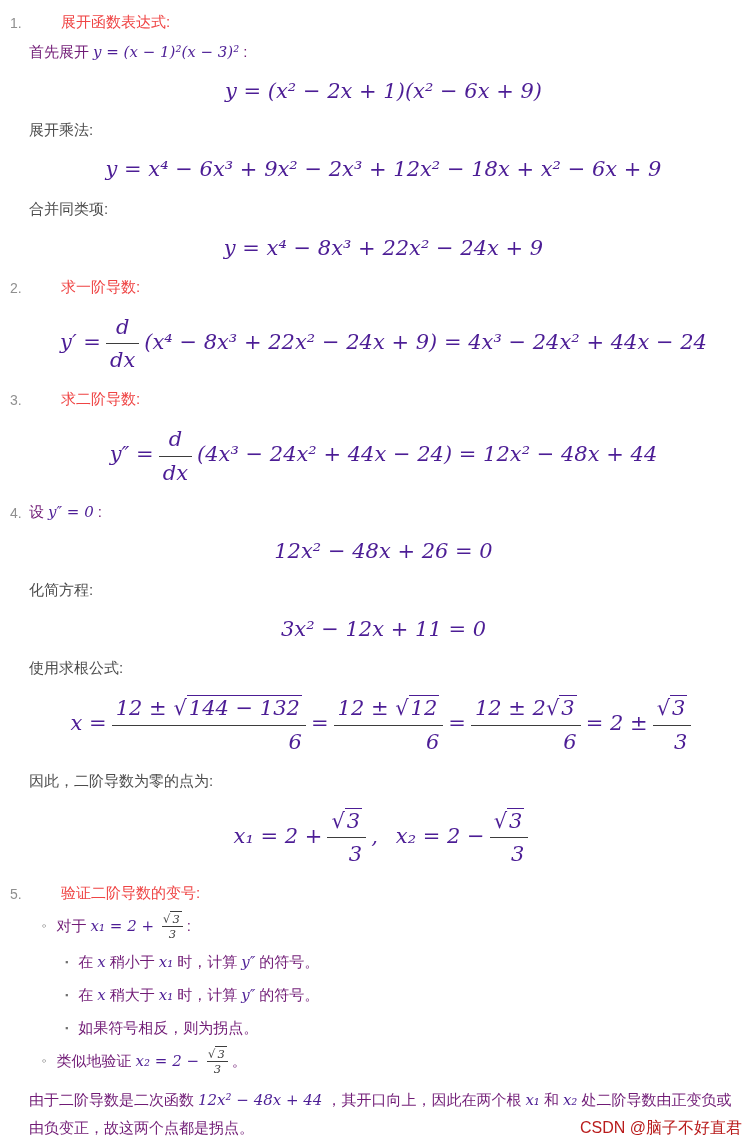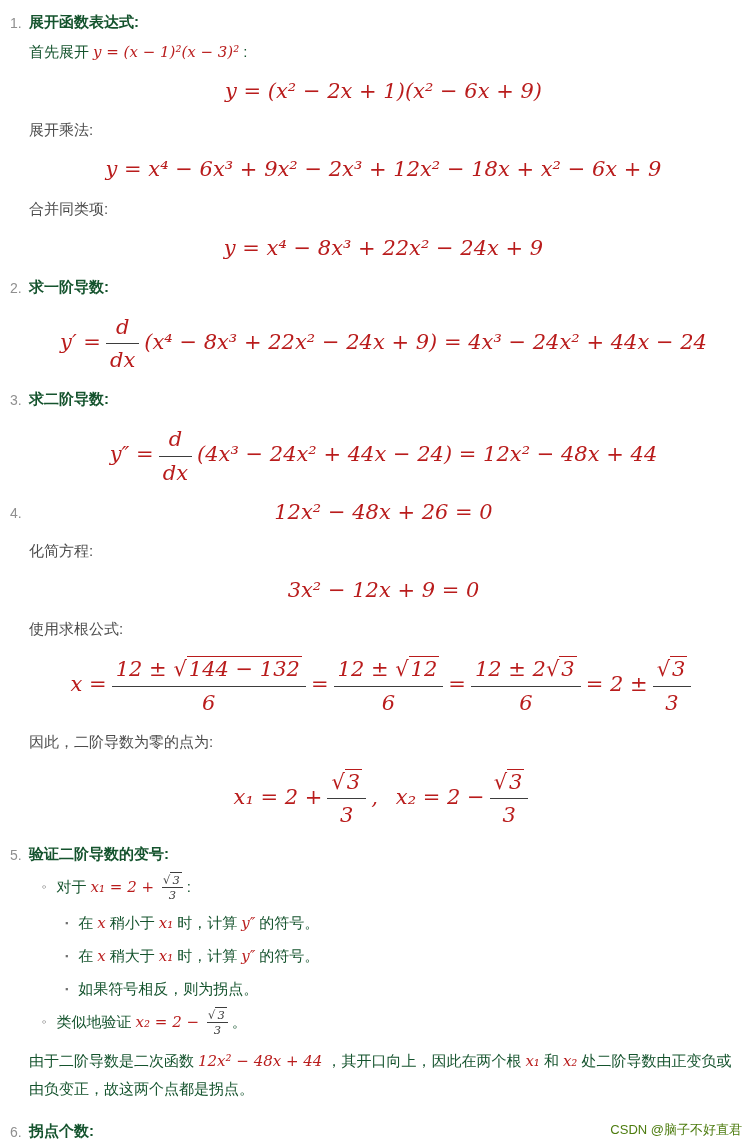--- a/index.html
+++ b/index.html
@@ -13,42 +13,42 @@
     position: relative;
     overflow: hidden;
   }
   .page { padding: 9px 10px 0 10px; }
 
   .item { position: relative; padding-left: 19px; margin-bottom: 5px; }
   .item-no {
     position: absolute; left: 0; top: 3px;
     color: #8f8f8f; font-size: 14px; line-height: 22px;
   }
-  .heading { font-weight: 700; color: #14532d; line-height: 26px; }
+  .heading { font-weight: 400; color: #ef4444; line-height: 26px; margin-left: 32px; }
 
   .line { margin: 4px 0; line-height: 26px; }
   .para { margin: 10px 0 16px; line-height: 27px; }
 
   .mi {
     font-family: "DejaVu Serif", "Liberation Serif", serif;
-    font-style: italic; color: #b91c1c;
+    font-style: italic; color: #4c1d95;
   }
   .mixed .mi { margin: 0 4px; }
-  .mixed .tx { color: #14532d; }
+  .mixed .tx { color: #701a75; }
 
   .formula {
     text-align: center; margin: 13px 0;
     font-size: 21px; color: #3d3d3d; line-height: 1.25;
   }
   .frac {
     display: inline-block; vertical-align: middle;
     text-align: center; margin: 0 5px;
   }
   .frac .num { display: block; border-bottom: 1px solid #3d3d3d; padding: 1px 4px 3px; }
-  .frac .den { display: block; padding: 3px 4px 0; }
+  .frac .den { display: block; padding: 3px 4px 0; text-align: right; }
 
   .sq { white-space: nowrap; }
   .sq::before { content: "√"; font-style: normal; }
   .srad { border-top: 1px solid currentColor; padding: 0 2px; }
 
   .ifrac {
     display: inline-flex; flex-direction: column; vertical-align: middle;
     text-align: center; font-size: 11.5px; line-height: 1.15;
     margin: 0 4px;
     font-family: "DejaVu Serif", "Liberation Serif", serif;
@@ -62,21 +62,21 @@
   .li2 { display: flex; align-items: flex-start; line-height: 26px; margin: 7px 0; }
   .marker2 { color: #6e6e6e; font-size: 13px; line-height: 26px; margin-right: 10px; flex: 0 0 auto; }
   .ul3 { margin-left: 23px; }
   .li3 { display: flex; align-items: flex-start; line-height: 26px; margin: 7px 0; }
   .marker3 { color: #6e6e6e; font-size: 9px; line-height: 26px; margin-right: 10px; flex: 0 0 auto; }
 
   .qgap { display: inline-block; width: 18px; }
 
   .watermark {
     position: absolute; right: 6px; bottom: 7px;
-    color: #4d7c0f; font-size: 13px;
+    color: #b91c1c; font-size: 16px;
   }
 </style>
 </head>
 <body>
 
 <main class="page">
 
   <div class="item">
     <span class="item-no">1.</span>
     <div class="content">
@@ -112,26 +112,27 @@
       <div class="heading">求二阶导数:</div>
       <div class="formula">
         <span class="mi">y″ =</span><span class="frac"><span class="num mi">d</span><span class="den mi">dx</span></span><span class="mi">(4x³ − 24x² + 44x − 24) = 12x² − 48x + 44</span>
       </div>
     </div>
   </div>
 
   <div class="item">
     <span class="item-no">4.</span>
     <div class="content">
+      <p class="line mixed"><span class="tx">设</span><span class="mi">y″ = 0</span><span class="tx">:</span></p>
       <div class="formula">
         <span class="mi">12x² − 48x + 26 = 0</span>
       </div>
       <p class="line">化简方程:</p>
       <div class="formula">
-        <span class="mi">3x² − 12x + 9 = 0</span>
+        <span class="mi">3x² − 12x + 11 = 0</span>
       </div>
       <p class="line">使用求根公式:</p>
       <div class="formula">
         <span class="mi">x =</span><span class="frac"><span class="num mi"><span>12 ±</span> <span class="sq"><span class="srad">144 − 132</span></span></span><span class="den mi">6</span></span><span class="mi">=</span><span class="frac"><span class="num mi"><span>12 ±</span> <span class="sq"><span class="srad">12</span></span></span><span class="den mi">6</span></span><span class="mi">=</span><span class="frac"><span class="num mi"><span>12 ± 2</span><span class="sq"><span class="srad">3</span></span></span><span class="den mi">6</span></span><span class="mi">= 2 ±</span><span class="frac"><span class="num mi"><span class="sq"><span class="srad">3</span></span></span><span class="den mi">3</span></span>
       </div>
       <p class="line">因此，二阶导数为零的点为:</p>
       <div class="formula">
         <span class="mi">x₁ = 2 +</span><span class="frac"><span class="num mi"><span class="sq"><span class="srad">3</span></span></span><span class="den mi">3</span></span><span class="mi">,</span><span class="qgap"></span><span class="mi">x₂ = 2 −</span><span class="frac"><span class="num mi"><span class="sq"><span class="srad">3</span></span></span><span class="den mi">3</span></span>
       </div>
     </div>

